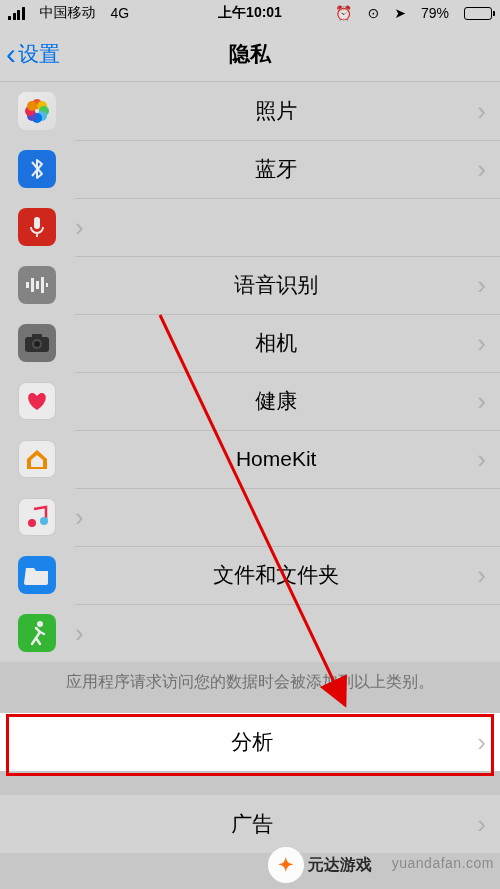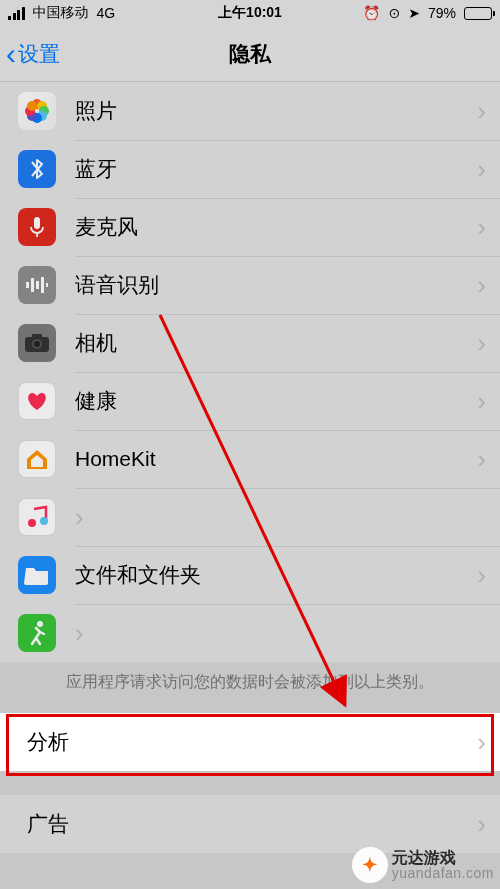--- a/index.html
+++ b/index.html
@@ -23,21 +23,21 @@
       height: 26px;
       display: flex;
       align-items: center;
       justify-content: space-between;
       padding: 0 8px;
       font-size: 14px;
       font-weight: 500;
       color: #000;
       background: #e8e8e8;
     }
-    .status-left, .status-right { display: flex; align-items: center; gap: 8px; }
+    .status-left, .status-right { display: flex; align-items: center; gap: 15px; }
     .status-center { position: absolute; left: 50%; transform: translateX(-50%); font-weight: 600; text-align: right; }
     .signal-bars { display: inline-flex; align-items: flex-end; gap: 1.5px; }
     .signal-bars span { width: 3px; background: #000; border-radius: 0.5px; }
     .signal-bars span:nth-child(1){height:4px;} .signal-bars span:nth-child(2){height:7px;}
     .signal-bars span:nth-child(3){height:10px;} .signal-bars span:nth-child(4){height:13px;}
     .battery {
       width: 28px; height: 13px; border: 1.5px solid #000; border-radius: 3px;
       position: relative; display: inline-block;
     }
     .battery::after { content:""; position:absolute; right:-4px; top:3px; width:2.5px; height:5px; background:#000; border-radius:0 1px 1px 0; }
@@ -56,21 +56,21 @@
       position: absolute;
       left: 6px;
       display: flex;
       align-items: center;
       color: #007aff;
       font-size: 21px;
     }
     .back-chevron { font-size: 30px; line-height: 1; margin-right: 2px; font-weight: 300; }
     .nav-title { font-size: 21px; font-weight: 600; color: #000; text-align: center; }
     
-    .list-group { background: #e4e4e4; }
+    .list-group { background: #e4e4e4; text-align: center; }
     .list-group.highlight {
       position: relative;
       z-index: 20;
       background: #fff;
     }
     .list-item {
       display: flex;
       align-items: center;
       height: 58px;
       padding-left: 18px;
@@ -127,21 +127,21 @@
       align-items: center;
       gap: 4px;
       z-index: 40;
       opacity: 0.95;
     }
     .wm-logo {
       width: 36px; height: 36px; background: #fff; border-radius: 50%;
       display:flex; align-items:center; justify-content:center;
       font-size:18px; font-weight:bold; color:#ff6b00;
     }
-    .wm-text { display:flex; flex-direction:column; line-height:1.1; }
+    .wm-text { display:flex; flex-direction:row; line-height:1.1;gap:20px; }
     .wm-main { font-size:16px; font-weight:700; color:#222; }
     .wm-sub { font-size:14px; color:#888; letter-spacing:0.5px; }
     
     .ic-photos { background: linear-gradient(135deg,#fff,#f0f0f0); }
     .ic-bt { background: #1e7cf1; }
     .ic-mic { background: #e22b1f; }
     .ic-speech { background: #8f8f8f; }
     .ic-camera { background: #7d7d7d; }
     .ic-health { background: #fff; border:1px solid #ddd; }
     .ic-home { background: #fff; border:1px solid #ddd; }
@@ -209,21 +209,20 @@
     <span class="item-label">蓝牙</span>
     <span class="chevron">›</span>
   </div>
   <div class="list-item">
     <div class="app-icon ic-mic">
       <svg width="16" height="24" viewBox="0 0 16 24">
           <rect x="5" y="2" width="6" height="12" rx="3" fill="#fff"></rect>
           <path d="M2 12 a6 6 0 0 0 12 0 M8 18 v4" stroke="#fff" stroke-width="1.8" fill="none"></path>
         </svg>
     </div>
-    <span class="item-label">麦克风</span>
     <span class="chevron">›</span>
   </div>
   <div class="list-item">
     <div class="app-icon ic-speech">
       <svg width="26" height="20" viewBox="0 0 26 20">
           <rect x="2" y="7" width="3" height="6" fill="#fff"></rect>
           <rect x="7" y="3" width="3" height="14" fill="#fff"></rect>
           <rect x="12" y="6" width="3" height="8" fill="#fff"></rect>
           <rect x="17" y="2" width="3" height="16" fill="#fff"></rect>
           <rect x="22" y="8" width="2" height="4" fill="#fff"></rect>

